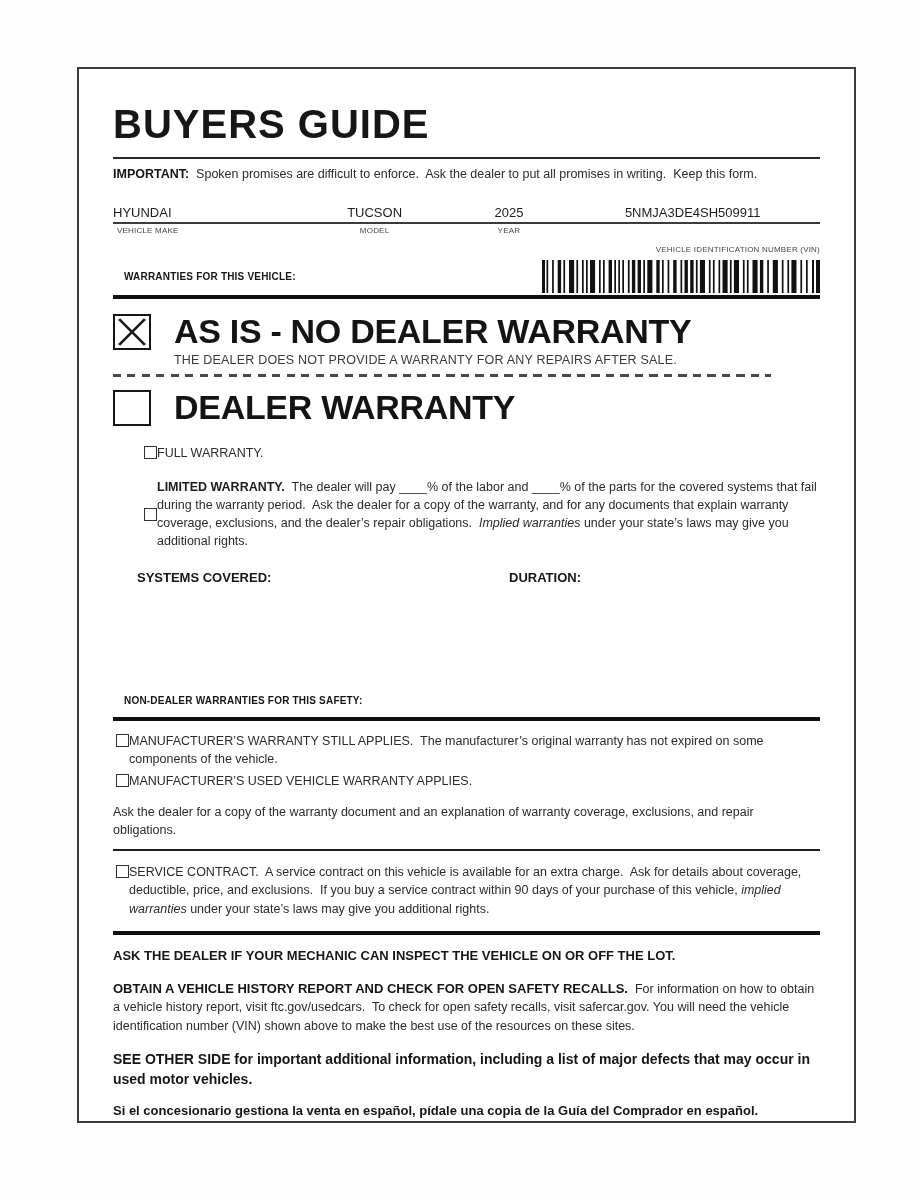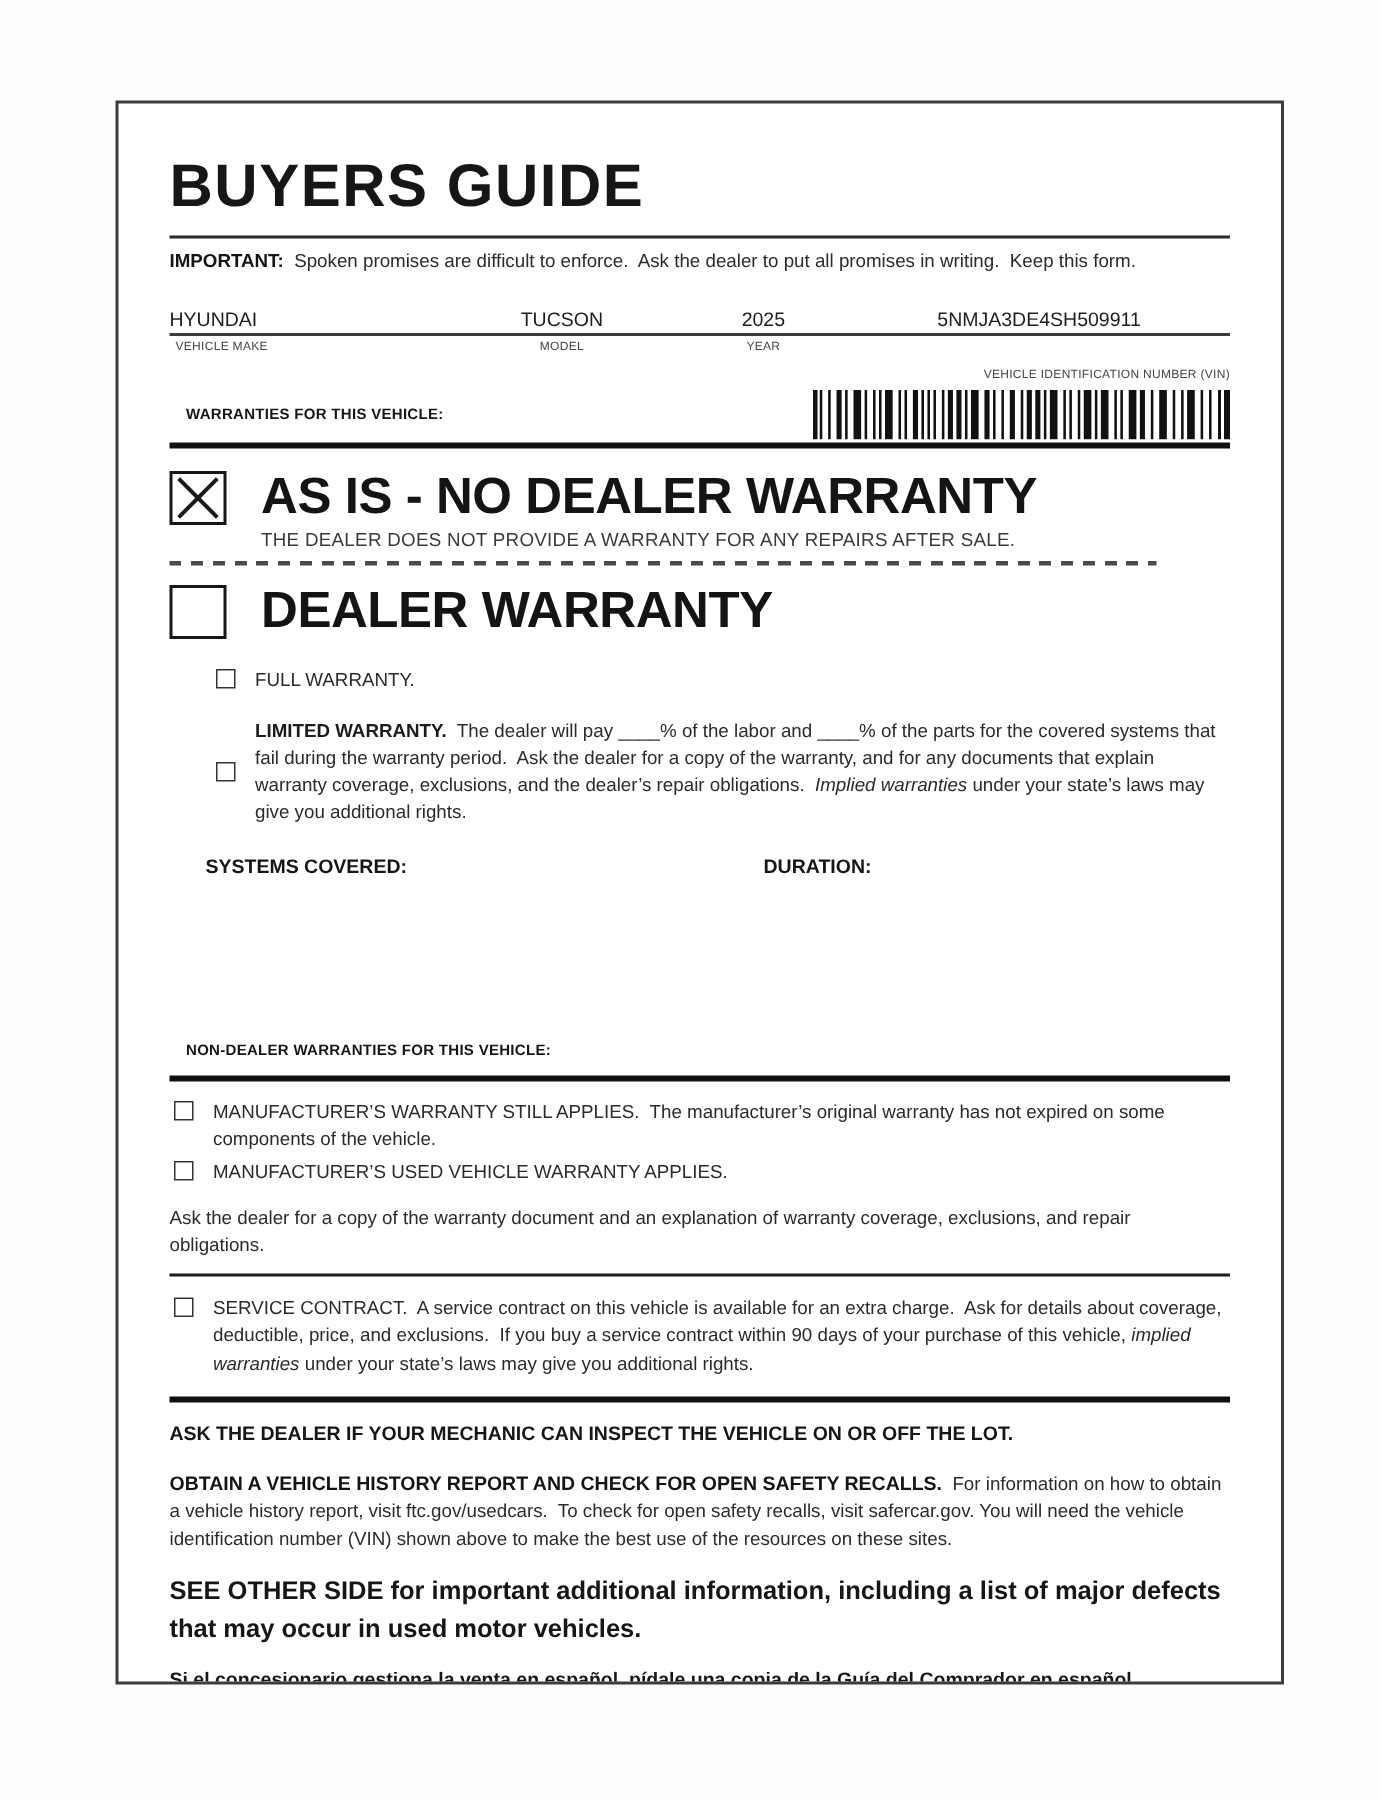--- a/index.html
+++ b/index.html
@@ -64,21 +64,21 @@
   }
   .bigtitle { font-size: 34px; font-weight: 700; color: #141414; letter-spacing: -0.3px; line-height: 1.05; }
   .asis-sub { margin: 3px 0 0 61px; font-size: 12.5px; color: #3a3a3a; letter-spacing: 0.2px; }
   .dash-rule {
     margin-top: 7px;
     height: 3px;
     width: 93%;
     background: repeating-linear-gradient(90deg, #4a4a4a 0 8px, transparent 8px 14.5px);
   }
 
-  .small-item { display: flex; gap: 13px; font-size: 12.5px; line-height: 1.45; color: #2b2b2b; }
+  .small-item { display: flex; font-size: 12.5px; line-height: 1.45; color: #2b2b2b; }
   .small-item.indented { margin-left: 31px; }
   .box13 {
     width: 13px; height: 13px;
     box-sizing: border-box;
     border: 1.5px solid #333;
     margin-top: 2px;
     flex: 0 0 auto;
     background: #fff;
   }
   .full-row { margin-top: 18px; }
@@ -94,21 +94,21 @@
   .nd-item { margin-top: 11px; margin-left: 3px; }
   .nd-item.tight { margin-top: 4px; }
   .nd-note { margin: 12px 0 0 0; font-size: 12.5px; line-height: 1.45; color: #2b2b2b; }
   .mid-rule { height: 2.5px; background: #1c1c1c; margin-top: 10px; }
   .sc-item { margin-top: 12px; margin-left: 3px; }
   .bot-rule { height: 4px; background: #101010; margin-top: 13px; }
 
   .mech { margin: 13px 0 0 0; font-size: 13px; font-weight: 700; color: #161616; }
   .obtain { margin: 16px 0 0 0; font-size: 12.5px; line-height: 1.5; color: #2b2b2b; }
   .obtain b { color: #151515; font-size: 13px; }
-  .seeother { margin: 13px 0 0 0; font-size: 17px; font-weight: 700; color: #161616; line-height: 1.45; }
+  .seeother { margin: 13px 0 0 0; font-size: 14px; font-weight: 700; color: #161616; line-height: 1.45; }
   .spanish { margin: 13px 0 0 0; font-size: 13px; font-weight: 700; color: #161616; line-height: 1.45; }
 
   .xmark { display: block; width: 100%; height: 100%; }
 </style>
 </head>
 <body>
 
 <div class="canvas">
   <div class="page">
 
@@ -218,21 +218,21 @@
       <div class="p"><b>LIMITED WARRANTY.</b><span>  The dealer will pay ____% of the labor and ____% of the parts for the covered systems that fail during the warranty period.  Ask the dealer for a copy of the warranty, and for any documents that explain warranty coverage, exclusions, and the dealer’s repair obligations.  </span><i>Implied warranties</i><span> under your state’s laws may give you additional rights.</span></div>
     </div>
 
     <div class="sys-row">
       <div class="sys-label">SYSTEMS COVERED:</div>
       <div>DURATION:</div>
     </div>
 
     <div class="blank-space"></div>
 
-    <h2 class="h-section nd-heading">NON-DEALER WARRANTIES FOR THIS VEHICLE:</h2>
+    <h2 class="h-section nd-heading">NON-DEALER WARRANTIES FOR THIS SAFETY:</h2>
     <div class="rule4 nd-rule"></div>
 
     <div class="small-item nd-item">
       <div class="box13"></div>
       <div class="p">MANUFACTURER’S WARRANTY STILL APPLIES.  The manufacturer’s original warranty has not expired on some components of the vehicle.</div>
     </div>
     <div class="small-item nd-item tight">
       <div class="box13"></div>
       <div class="p">MANUFACTURER’S USED VEHICLE WARRANTY APPLIES.</div>
     </div>

